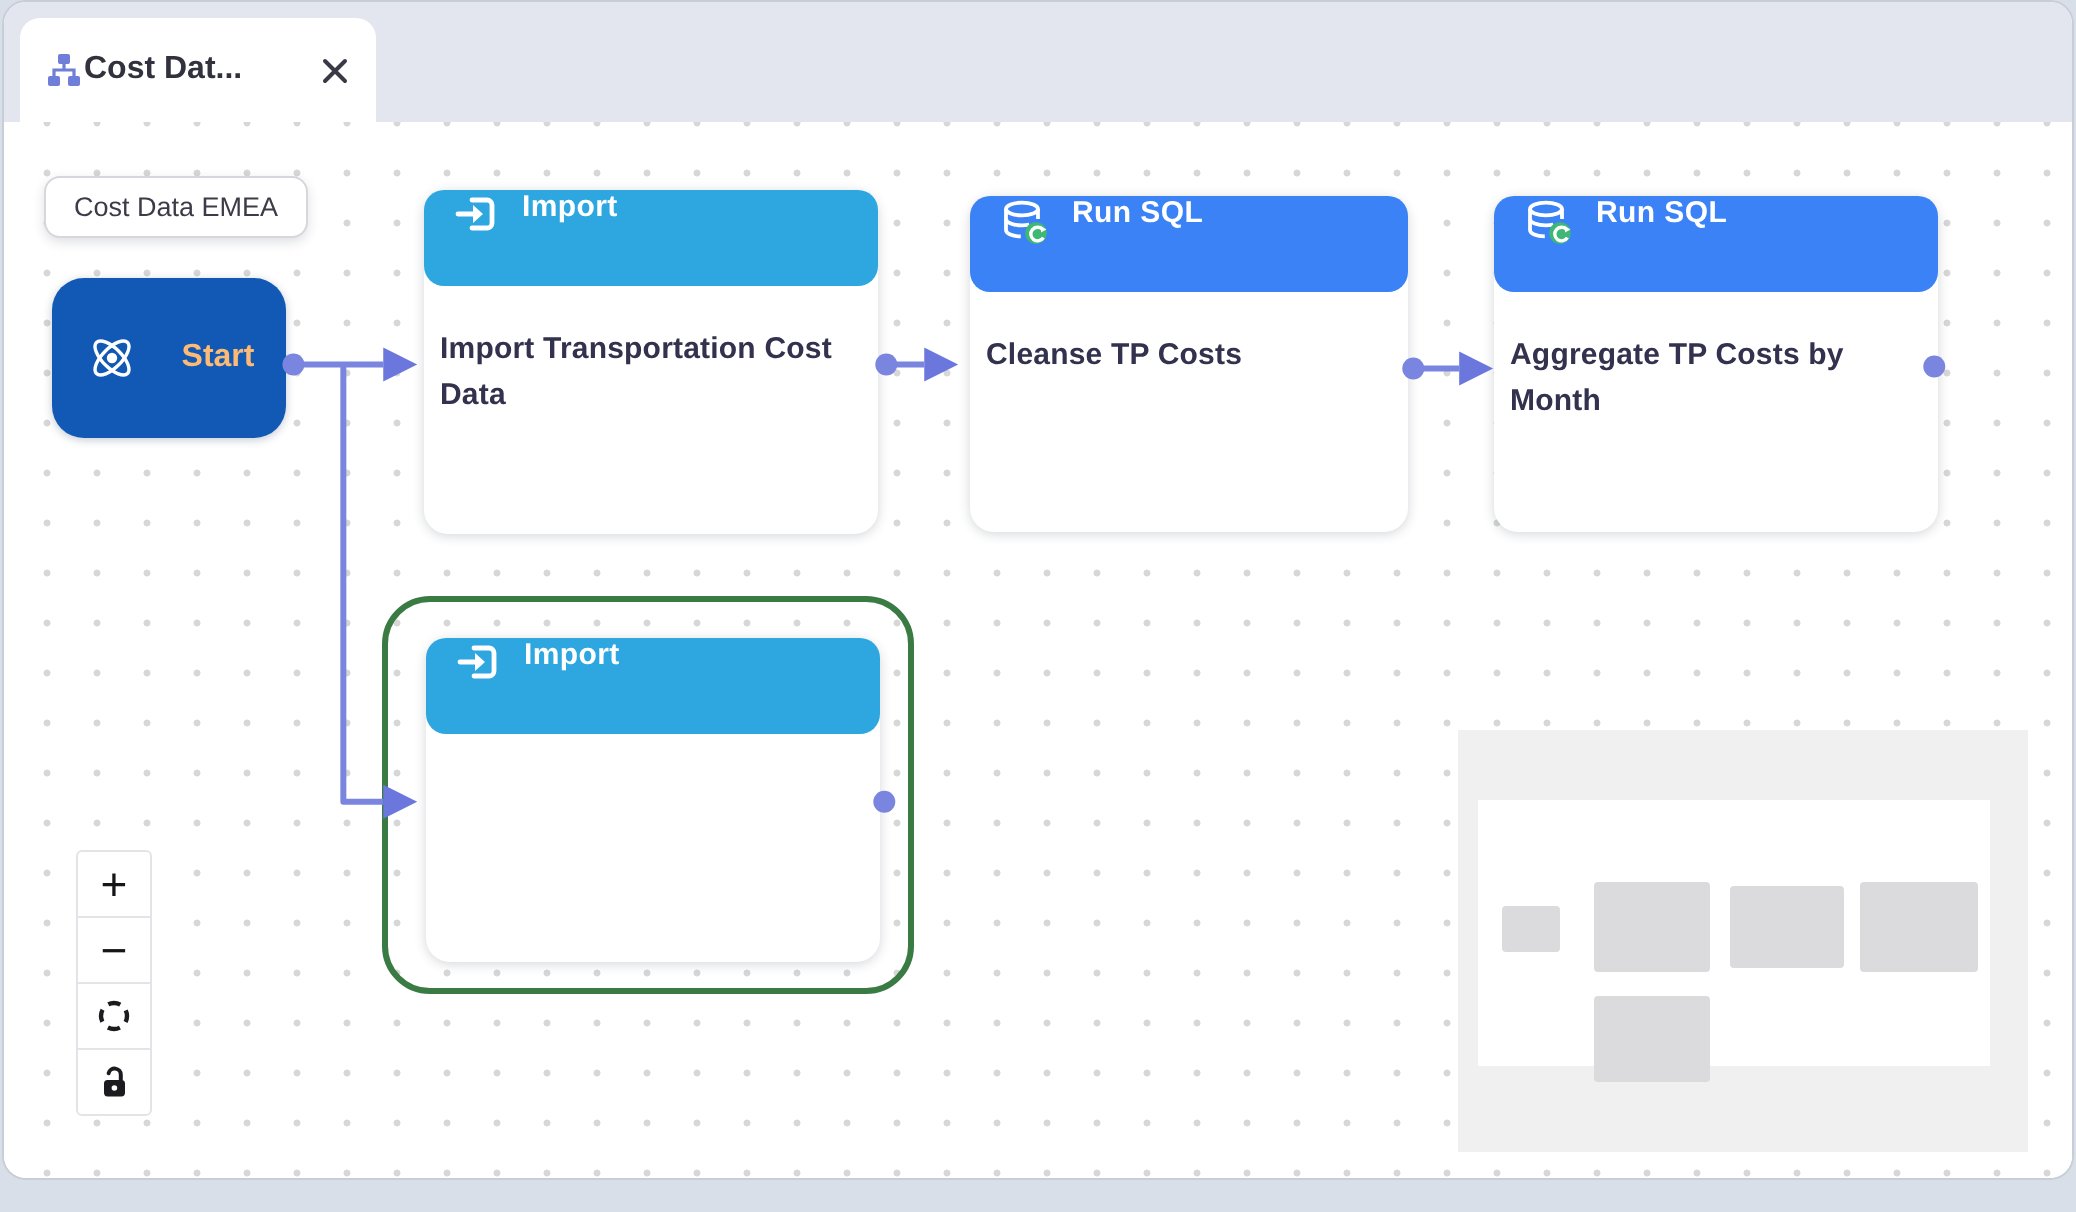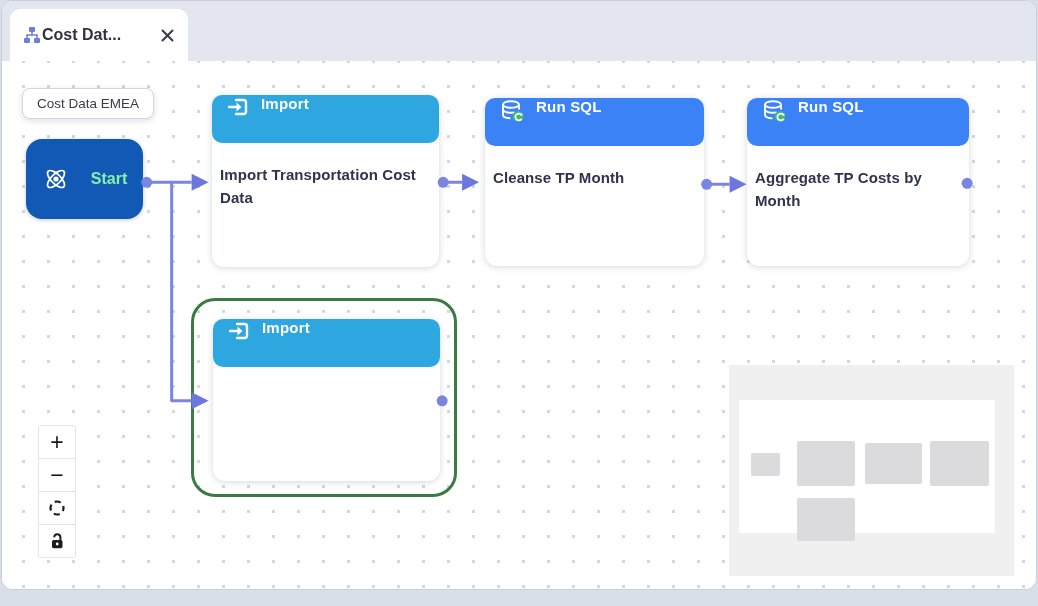--- a/index.html
+++ b/index.html
@@ -38,21 +38,21 @@
     background-size:25px 25px;background-position:9px 13px;
   }
   .edges{position:absolute;left:0;top:0;width:100%;height:100%;z-index:5;pointer-events:none;}
   
   .start-node{
     position:absolute;left:24px;top:78px;width:117px;height:80px;z-index:4;
     background:#1159b5;border-radius:16px;display:flex;align-items:center;
     justify-content:center;gap:9px;cursor:pointer;
     box-shadow:0 1px 4px rgba(20,40,80,.25);
   }
-  .start-label{color:#86efac;font-size:16px;font-weight:700;margin-left:12px;}
+  .start-label{color:#fdba74;font-size:16px;font-weight:700;margin-left:12px;}
   .card{
     position:absolute;z-index:4;background:#ffffff;border-radius:12px;
     box-shadow:0 1px 6px rgba(40,50,70,.20);cursor:pointer;
     display:flex;flex-direction:column;box-sizing:border-box;
   }
   .card-header{
     height:48px;flex:none;border-radius:10px;display:flex;align-items:flex-start;
     padding:0 14px;gap:11px;box-sizing:border-box;
   }
   .hdr-import{background:#2ea7e0;--hdr:#2ea7e0;}
@@ -170,21 +170,21 @@
             <path d="M4,6.5 V17 c0,1.8 3.2,3.2 7.4,3.2"></path>
             <path d="M20,6.5 V11.5"></path>
             <path d="M4,11.5 c0,1.8 3.6,3.2 8,3.2 c1.3,0 2.5,-0.13 3.6,-0.36"></path>
           </g>
           <circle cx="19" cy="18.5" r="5.4" fill="var(--hdr)"></circle>
           <path d="M22.2,16.6 a3.4,3.4 0 1 0 0.5,4.2" stroke="#ffffff" stroke-width="1.7" fill="none"></path>
           <polygon points="21.6,15.1 24.2,16.8 21.5,18.2" fill="#ffffff"></polygon>
         </svg>
         <span class="card-header-label">Run SQL</span>
       </div>
-      <div class="card-title">Cleanse TP Month</div>
+      <div class="card-title">Cleanse TP Costs</div>
     </div>
 
     <div class="card" id="card3">
       <div class="card-header hdr-sql">
         <svg width="26" height="26" viewBox="0 0 26 26">
           <g stroke="#ffffff" stroke-width="1.9" fill="none">
             <ellipse cx="12" cy="6.5" rx="8" ry="3.2"></ellipse>
             <path d="M4,6.5 V17 c0,1.8 3.2,3.2 7.4,3.2"></path>
             <path d="M20,6.5 V11.5"></path>
             <path d="M4,11.5 c0,1.8 3.6,3.2 8,3.2 c1.3,0 2.5,-0.13 3.6,-0.36"></path>

